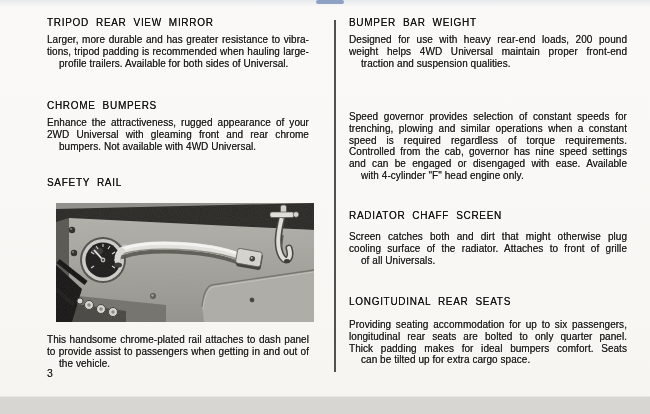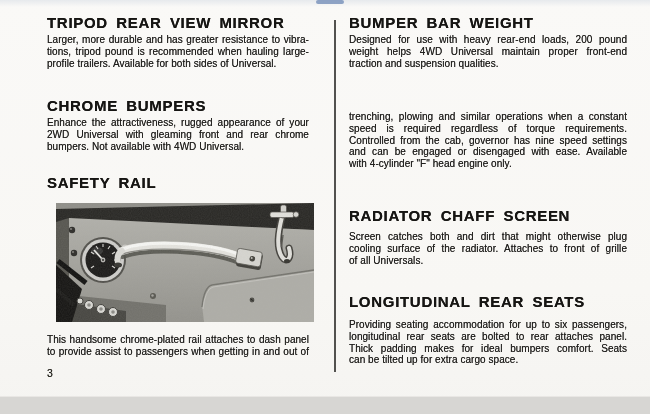--- a/index.html
+++ b/index.html
@@ -10,28 +10,28 @@
   }
   .top-wash{position:absolute;top:0;left:0;right:0;height:7px;
     background:linear-gradient(to bottom,rgba(224,228,233,.75),rgba(224,228,233,0));}
   .scan-smudge{position:absolute;top:0;left:316px;width:28px;height:4px;border-radius:2px;
     background:#7d95bd;opacity:.85;filter:blur(.6px);}
   .divider{position:absolute;left:334px;top:20px;width:1.6px;height:352px;background:#434240;opacity:.92;}
   .bottom-strip{position:absolute;left:0;top:396px;width:650px;height:18px;
     background:#d7d6d3;border-top:1px solid #e9e7e4;}
   .hd{
     position:absolute;white-space:nowrap;color:#161513;
-    font-weight:bold;font-size:15px;line-height:13px;
+    font-weight:normal;font-size:10px;line-height:13px;
     letter-spacing:.7px;word-spacing:3.5px;
     text-shadow:0 0 .3px rgba(22,21,19,.9);
   }
   .bd{position:absolute;color:#201f1d;font-size:10px;line-height:11.8px;
     letter-spacing:.05px;text-shadow:0 0 .35px rgba(32,31,29,.8);}
   .bd .ln{text-align:justify;text-align-last:justify;}
-  .bd .ln.last{text-align-last:left;}
+  .bd .ln.last{text-align-last:left;margin-left:12px;}
   .colL{left:47px;width:262px;}
   .colR{left:349px;width:278px;}
   .Lh0{left:47px;top:16px}.Lb0{top:34px}
   .Lh1{left:47px;top:99px}.Lb1{top:117px}
   .Lh2{left:47px;top:176px}
   .Lb2{top:334px}
   .Rh0{left:349px;top:16px}.Rb0{top:34px}
   .Rh1{left:349px;top:91px}.Rb1{top:111px}
   .Rh2{left:349px;top:209px}.Rb2{top:231px}
   .Rh3{left:349px;top:295px}.Rb3{top:319px}
@@ -44,21 +44,21 @@
 
 <div class="page">
 
   <div class="top-wash"></div>
   <div class="scan-smudge"></div>
   <div class="divider"></div>
 
   <div class="hd Lh0">TRIPOD REAR VIEW MIRROR</div>
   <div class="bd colL Lb0">
     <div class="ln">Larger, more durable and has greater resistance to vibra-</div>
-    <div class="ln">tions, tripod pound is recommended when hauling large-</div>
+    <div class="ln">tions, tripod padding is recommended when hauling large-</div>
     <div class="ln last">profile trailers. Available for both sides of Universal.</div>
   </div>
 
   <div class="hd Lh1">CHROME BUMPERS</div>
   <div class="bd colL Lb1">
     <div class="ln">Enhance the attractiveness, rugged appearance of your</div>
     <div class="ln">2WD Universal with gleaming front and rear chrome</div>
     <div class="ln last">bumpers. Not available with 4WD Universal.</div>
   </div>
 
@@ -160,48 +160,50 @@
       <circle cx="240" cy="11.5" r="2.8" fill="#d9d8d3" stroke="#4a4944" stroke-width=".7"></circle>
       <line x1="227" y1="32" x2="225.5" y2="44" stroke="#55544e" stroke-width="1.4"></line>
       <ellipse cx="231" cy="58" rx="3" ry="2" fill="#33322d"></ellipse>
     </g>
     <rect width="258" height="119" filter="url(#grain)" opacity=".55"></rect>
   </svg>
 
   <div class="bd colL Lb2">
     <div class="ln">This handsome chrome-plated rail attaches to dash panel</div>
     <div class="ln">to provide assist to passengers when getting in and out of</div>
+    <div class="ln last">the vehicle.</div>
   </div>
 
   <div class="pageno">3</div>
 
   <div class="hd Rh0">BUMPER BAR WEIGHT</div>
   <div class="bd colR Rb0">
     <div class="ln">Designed for use with heavy rear-end loads, 200 pound</div>
     <div class="ln">weight helps 4WD Universal maintain proper front-end</div>
     <div class="ln last">traction and suspension qualities.</div>
   </div>
 
   <div class="bd colR Rb1">
+    <div class="ln">Speed governor provides selection of constant speeds for</div>
     <div class="ln">trenching, plowing and similar operations when a constant</div>
     <div class="ln">speed is required regardless of torque requirements.</div>
     <div class="ln">Controlled from the cab, governor has nine speed settings</div>
     <div class="ln">and can be engaged or disengaged with ease.  Available</div>
     <div class="ln last">with 4-cylinder "F" head engine only.</div>
   </div>
 
   <div class="hd Rh2">RADIATOR CHAFF SCREEN</div>
   <div class="bd colR Rb2">
     <div class="ln">Screen catches both and dirt that might otherwise plug</div>
     <div class="ln">cooling surface of the radiator.  Attaches to front of grille</div>
     <div class="ln last">of all Universals.</div>
   </div>
 
   <div class="hd Rh3">LONGITUDINAL REAR SEATS</div>
   <div class="bd colR Rb3">
     <div class="ln">Providing seating accommodation for up to six passengers,</div>
-    <div class="ln">longitudinal rear seats are bolted to rear attaches panel.</div>
+    <div class="ln">longitudinal rear seats are bolted to only quarter panel.</div>
     <div class="ln">Thick padding makes for ideal bumpers comfort.  Seats</div>
     <div class="ln last">can be tilted up for extra cargo space.</div>
   </div>
 
   <div class="bottom-strip"></div>
 </div>
 
 </body></html>

